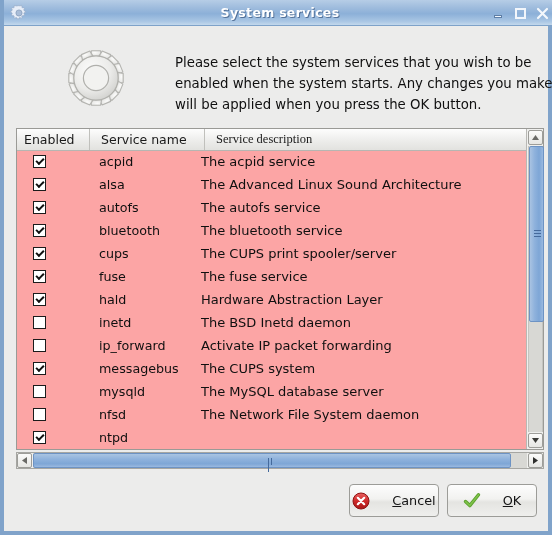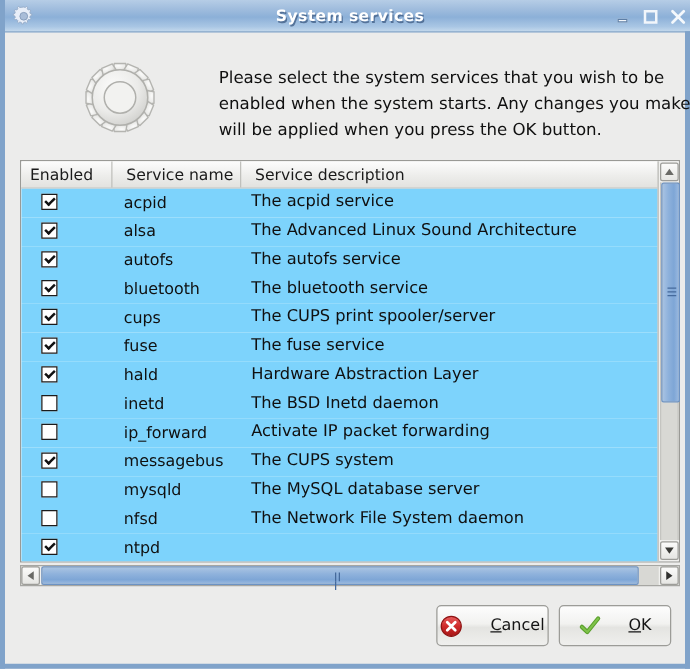--- a/index.html
+++ b/index.html
@@ -137,30 +137,30 @@
     position: absolute;
     top: 0;
     height: 21px;
     line-height: 21px;
     font-size: 12.5px;
     color: #1a1a1a;
     white-space: nowrap;
   }
   .ch-enabled { left: 7px; }
   .ch-name    { left: 72px; padding-left: 11px; border-left: 1px solid #c0c0bc; }
-  .ch-desc    { left: 175px; padding-left: 11px; border-left: 1px solid #c0c0bc; }
+  .ch-desc    { left: 187px; padding-left: 11px; border-left: 1px solid #c0c0bc; font-family: Liberation Serif, serif; }
 
   .rows {
     position: relative;
     background: #ffffff;
   }
   .row {
     position: relative;
     height: 23px;
-    background: #7dd3fc;
+    background: #fca5a5;
   }
   .cell-check {
     position: absolute;
     left: 16px; top: 4px;
     width: 13px; height: 13px;
     box-sizing: border-box;
     border: 1px solid #1b1b1b;
     background: #ffffff;
   }
   .cell-check.on::after {

